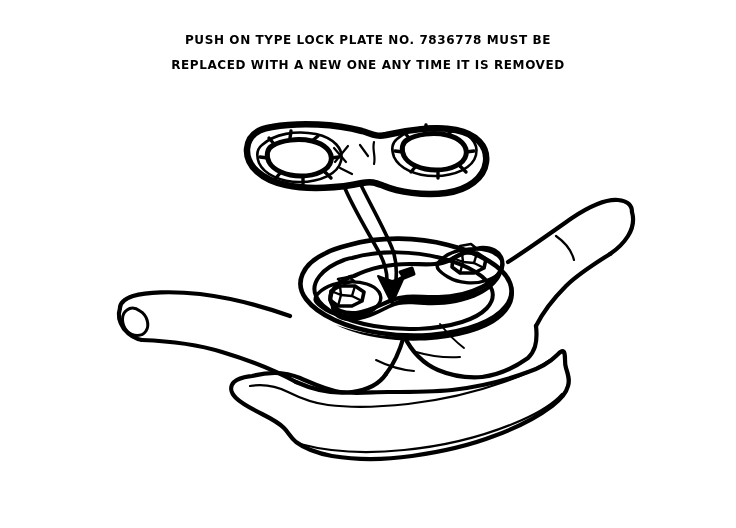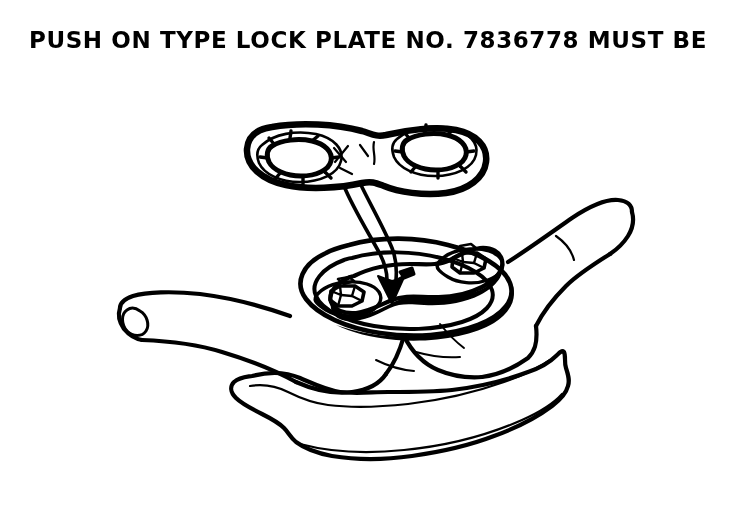--- a/index.html
+++ b/index.html
@@ -25,41 +25,42 @@
     left: 0;
     top: 28px;
     width: 736px;
     text-align: center;
     line-height: 25px;
   }
   .caption-line {
     display: block;
     font-family: "DejaVu Sans", sans-serif;
     font-weight: 700;
-    font-size: 23px;
+    font-size: 12px;
     letter-spacing: 0.6px;
     color: #000000;
     white-space: nowrap;
   }
   #figure {
     position: absolute;
     left: 0;
     top: 0;
     width: 736px;
     height: 528px;
   }
   svg { display: block; }
 </style>
 </head>
 <body>
 
 <div id="page">
 
   <div id="caption">
     <span class="caption-line">PUSH ON TYPE LOCK PLATE NO. 7836778 MUST BE</span>
+    <span class="caption-line">REPLACED WITH A NEW ONE ANY TIME IT IS REMOVED</span>
   </div>
 
   <div id="figure">
     <svg viewBox="0 0 736 528" width="736" height="528" xmlns="http://www.w3.org/2000/svg">
 
       <g fill="none" stroke="#000000" stroke-width="4.2" stroke-linecap="round" stroke-linejoin="round">
 
         <path d="M 508 262
                  C 530 248, 552 232, 572 218
                  C 590 206, 606 199, 618 200

